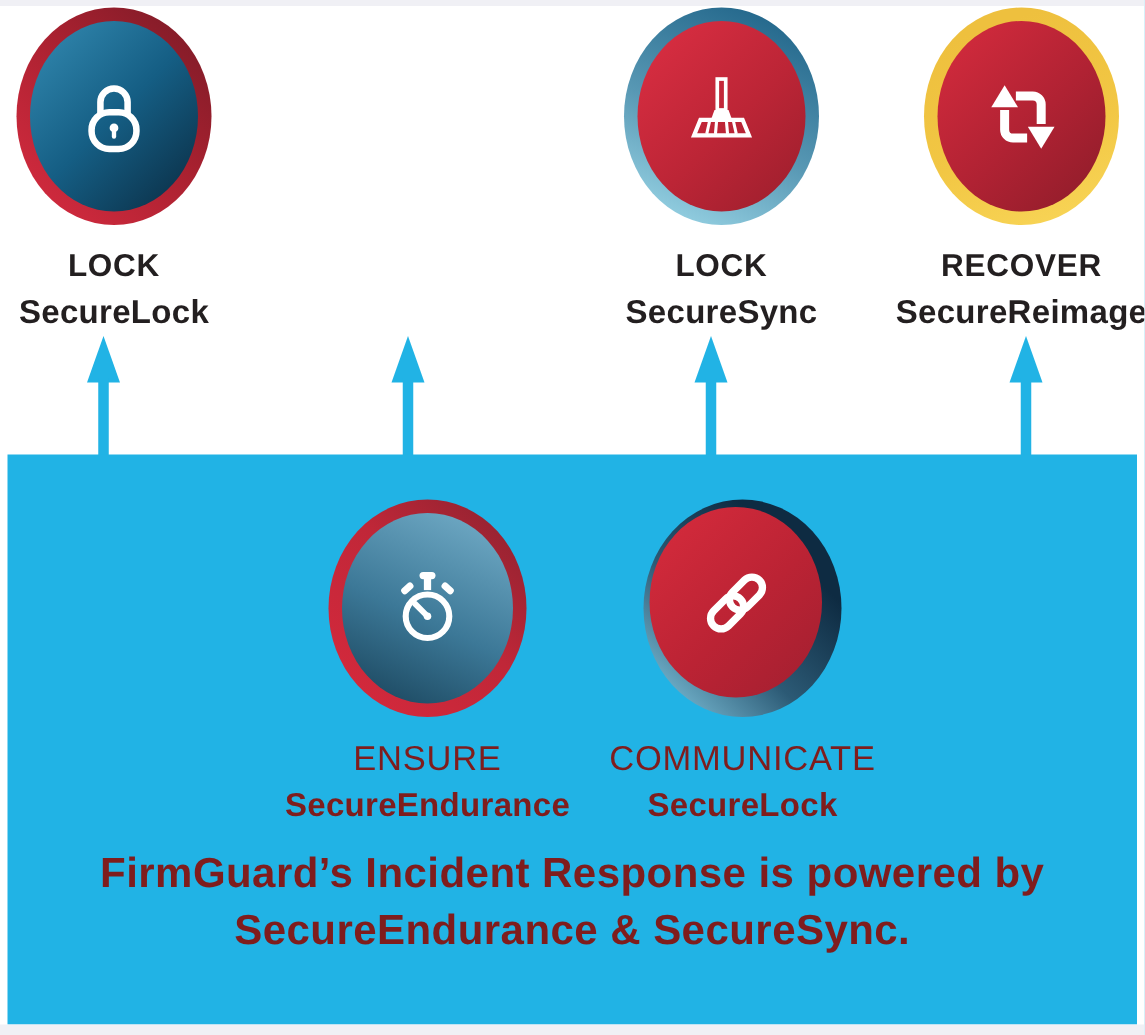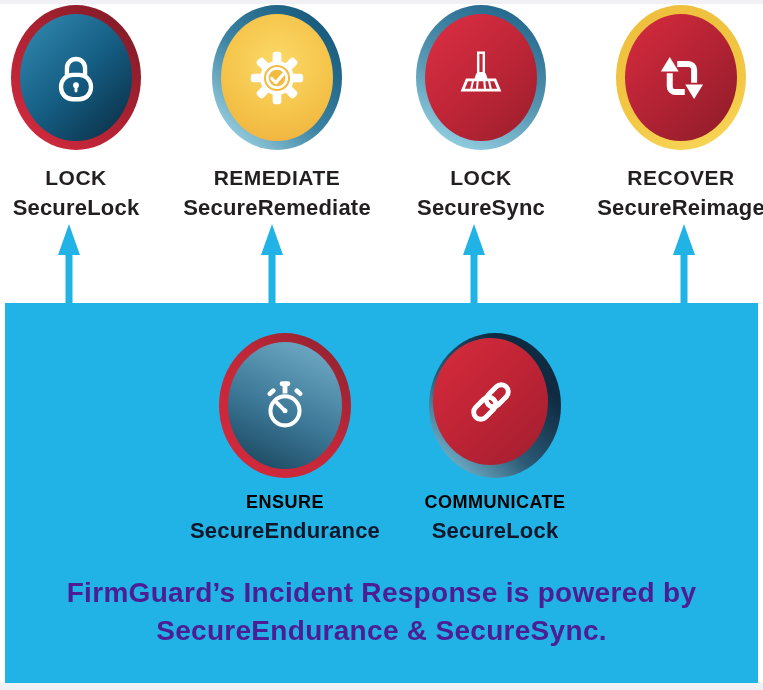--- a/index.html
+++ b/index.html
@@ -77,31 +77,31 @@
   }
   .ring-communicate {
     background:linear-gradient(225deg,#0e2b42 25%,#2c5a75 60%,#7fc3dc 95%);
   }
   .disc-communicate {
     left:4px; top:5px; width:115px; height:127px;
     background:linear-gradient(135deg,#d52b3c 5%,#bb2334 55%,#a11f30 100%);
   }
 
   .panel-title {
-    margin-top:14px; font-size:18px; font-weight:bold;
-    letter-spacing:0.5px; color:#000000;
+    margin-top:14px; font-size:23px; font-weight:normal;
+    letter-spacing:0.5px; color:#7f1d1d;
   }
   .panel-subtitle {
     margin-top:5px; font-size:22px; font-weight:bold;
-    letter-spacing:0.2px; color:#0f172a;
+    letter-spacing:0.2px; color:#7f1d1d;
   }
 
   .caption {
-    position:absolute; left:0; top:271px; width:753px;
-    text-align:center; color:#4c1d95; font-weight:bold;
+    position:absolute; left:0; top:260px; width:753px;
+    text-align:center; color:#7f1d1d; font-weight:bold;
     font-size:28px; line-height:38px; letter-spacing:0.3px;
   }
 
   svg { display:block; }
 </style>
 </head>
 <body>
 
 <div class="stage">
 
@@ -117,42 +117,20 @@
             <circle cx="32" cy="40" r="3.2" fill="#fff"></circle>
             <rect x="30.4" y="41.5" width="3.2" height="6.5" rx="1.6" fill="#fff"></rect>
           </svg>
         </span>
       </div>
     </div>
     <div class="item-title">LOCK</div>
     <div class="item-subtitle">SecureLock</div>
   </div>
 
-  <div class="top-item i1">
-    <div class="ring ring-remediate">
-      <div class="disc disc-remediate">
-        <span>
-          <svg width="62" height="62" viewBox="0 0 64 64">
-            <g fill="#fff">
-              <rect x="27.5" y="5" width="9" height="54" rx="3"></rect>
-              <rect x="27.5" y="5" width="9" height="54" rx="3" transform="rotate(45 32 32)"></rect>
-              <rect x="27.5" y="5" width="9" height="54" rx="3" transform="rotate(90 32 32)"></rect>
-              <rect x="27.5" y="5" width="9" height="54" rx="3" transform="rotate(135 32 32)"></rect>
-              <circle cx="32" cy="32" r="17.5"></circle>
-            </g>
-            <circle cx="32" cy="32" r="13.5" fill="#f2bc43"></circle>
-            <circle cx="32" cy="32" r="10" fill="none" stroke="#fff" stroke-width="2.8"></circle>
-            <path d="M26.5 32.5 l4.3 4.3 l8.3 -9.3" fill="none" stroke="#fff" stroke-width="3.2" stroke-linecap="round" stroke-linejoin="round"></path>
-          </svg>
-        </span>
-      </div>
-    </div>
-    <div class="item-title">REMEDIATE</div>
-    <div class="item-subtitle">SecureRemediate</div>
-  </div>
 
   <div class="top-item i2">
     <div class="ring ring-erase">
       <div class="disc disc-erase">
         <span>
           <svg width="60" height="60" viewBox="0 0 64 64">
             <rect x="29" y="5" width="6" height="22" fill="none" stroke="#fff" stroke-width="2.6"></rect>
             <path d="M27 27 h10 l2.5 7 h-15 z" fill="#fff"></path>
             <g stroke="#fff" fill="none">
               <path d="M17 34 h30 l4.5 11 h-39 z" stroke-width="3"></path>

